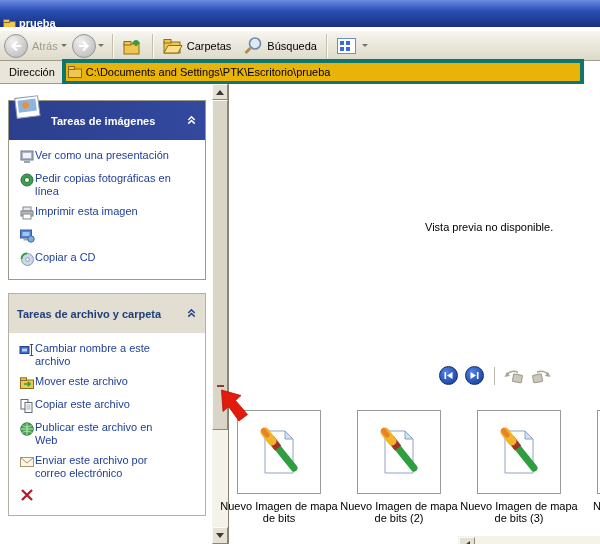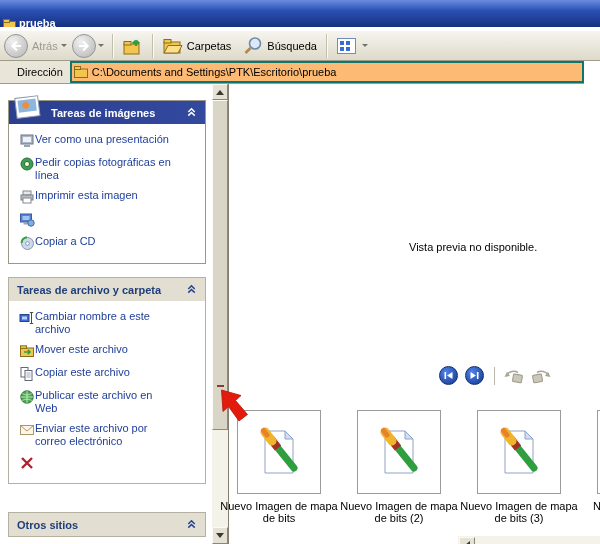--- a/index.html
+++ b/index.html
@@ -27,39 +27,39 @@
     border:1px solid #949494;display:flex;align-items:center;justify-content:center;}
   .atras{color:#9b9b93;margin:0 1px 0 4px;}
   .caret{width:0;height:0;border-left:3px solid transparent;border-right:3px solid transparent;
     border-top:3px solid #73736b;margin:0 5px 0 2px;}
   .tb-sep{width:1px;height:24px;background:#c3bfae;border-right:1px solid #fbfaf5;margin:0 3px;}
   .tb-btn{display:flex;align-items:center;gap:4px;padding:2px 6px;cursor:default;}
   .tb-ico{width:20px;height:20px;flex:none;}
 
   
   .addressbar{position:absolute;top:61px;left:0;right:16px;height:22px;background:#e9e6d9;
-    border-bottom:1px solid #9f9b8a;display:flex;align-items:center;padding-left:17px;}
+    border-bottom:1px solid #9f9b8a;display:flex;align-items:center;padding-left:9px;}
   .addr-label{margin-right:7px;}
-  .addr-wrap{flex:1;height:18px;background:#fdba74;border:2px solid #0f766e;
+  .addr-wrap{flex:1;height:18px;background:#eab308;border:4px solid #0f766e;
     display:flex;align-items:center;padding-left:2px;}
   .addr-ico{width:14px;height:12px;flex:none;margin-right:4px;}
   .addr-wrap input{flex:1;border:none;outline:none;font:11px "Liberation Sans","DejaVu Sans",sans-serif;
     padding:0;background:transparent;}
 
   
   .main{position:absolute;top:84px;left:0;right:0;bottom:0;background:#fff;}
 
   
   .sidebar{position:absolute;left:0;top:0;width:212px;bottom:0;background:#fff;overflow:hidden;}
   .panel{margin-left:8px;width:198px;background:#fff;border:1px solid #9c9888;box-sizing:border-box;}
   .panel.p0{margin-top:16px;}
   .panel.p1{margin-top:13px;border-color:#b5b1a0;}
   .panel.p2{margin-top:28px;border-color:#b5b1a0;}
   .panel .hdr{height:23px;display:flex;align-items:center;justify-content:space-between;
-    padding:0 8px;font-weight:bold;position:relative;cursor:pointer;}
+    padding:8px 8px;font-weight:bold;position:relative;cursor:pointer;}
   .panel.blue .hdr{background:linear-gradient(90deg,#2b3f8e,#33499e);color:#fff;}
   .panel.gray .hdr{background:#e2dfd2;color:#1f3d7a;}
   .hdr-photo{position:absolute;left:4px;top:-7px;width:30px;height:27px;}
   .panel.blue .hdr .hti{margin-left:34px;}
   .panel .bd{padding:9px 4px 5px 10px;}
   .task{display:flex;margin-bottom:7px;cursor:pointer;align-items:flex-start;}
   .task .icon{width:16px;height:16px;flex:none;}
   .task .lbl{color:#21409a;max-width:142px;line-height:13px;}
 
   
@@ -71,21 +71,21 @@
   .sbtn.up{top:0;}
   .sbtn.down{bottom:0;height:17px;}
   .tri-up{width:0;height:0;border-left:4px solid transparent;border-right:4px solid transparent;border-bottom:5px solid #3a3a32;}
   .tri-down{width:0;height:0;border-left:4px solid transparent;border-right:4px solid transparent;border-top:5px solid #3a3a32;}
   .sthumb{position:absolute;left:0;top:16px;width:16px;height:330px;background:#d9d5c7;
     border:1px solid;border-color:#fbfaf3 #8e8a7a #8e8a7a #fbfaf3;box-sizing:border-box;cursor:pointer;}
   .sgrip{position:absolute;left:4px;top:284px;width:7px;height:2px;background:#8a3a3a;}
 
   
   .content{position:absolute;left:229px;top:0;right:0;bottom:0;background:#fff;}
-  .preview-msg{position:absolute;left:180px;top:137px;white-space:nowrap;margin-top:20px;}
+  .preview-msg{position:absolute;left:196px;top:137px;white-space:nowrap;}
   .navrow{position:absolute;left:210px;top:282px;display:flex;align-items:center;}
   .navbtn{width:17px;height:17px;border-radius:50%;flex:none;margin-right:7px;
     background:radial-gradient(circle at 35% 30%,#4f82e8,#13378f);
     border:1px solid #0c2a72;display:flex;align-items:center;justify-content:center;cursor:pointer;}
   .navsep{width:1px;height:18px;background:#b9b7ab;margin:0 8px 0 3px;}
   .rotbtn{width:22px;height:16px;margin-right:5px;cursor:pointer;}
 
   
   .strip{position:absolute;left:-10px;top:326px;display:flex;}
   .fitem{width:120px;flex:none;cursor:pointer;}

